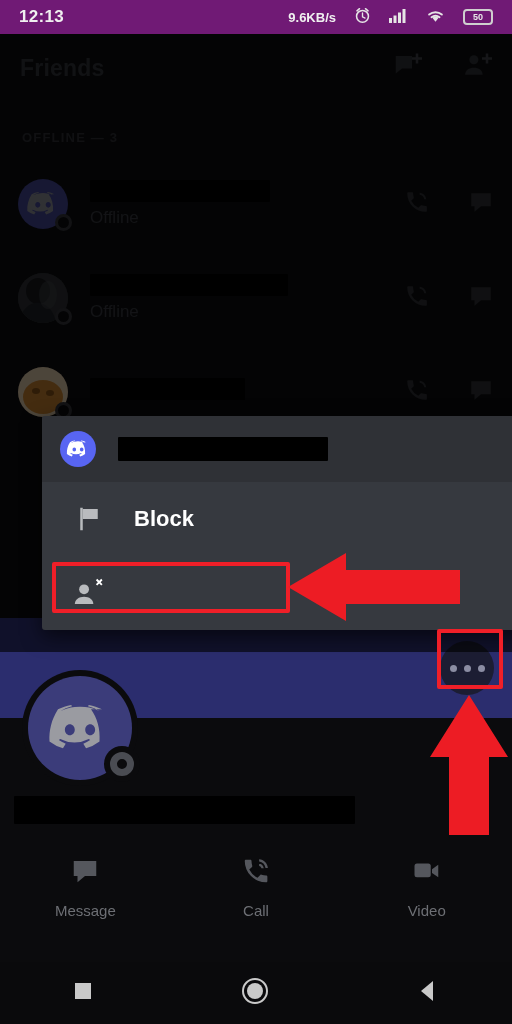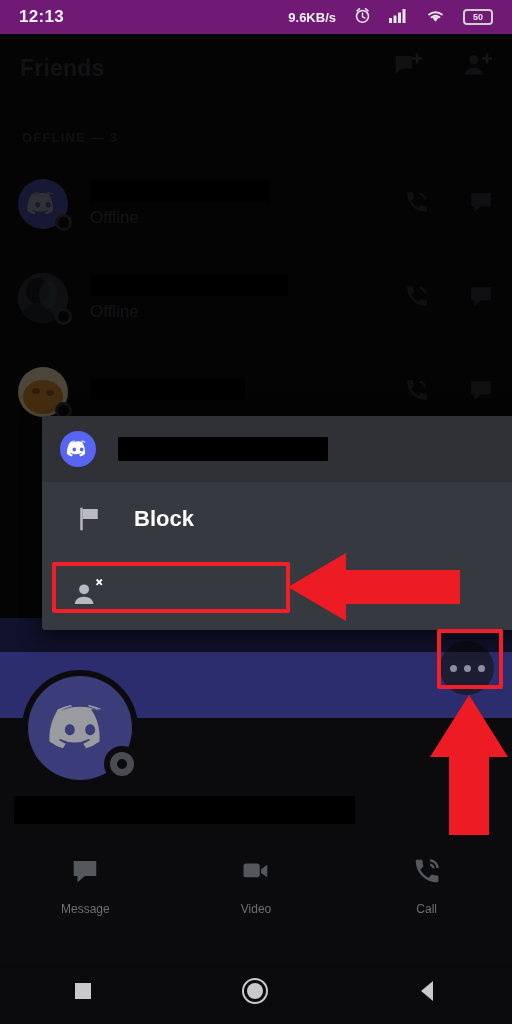--- a/index.html
+++ b/index.html
@@ -93,21 +93,21 @@
   .big-status i {
     width: 24px; height: 24px; border-radius: 50%;
     border: 7px solid #4a4c52; background: #0b0b0d; display:block;
   }
   .profile-name-redact { position: absolute; left: 14px; top: 78px; width: 341px; height: 28px; }
   .actions-row {
     position: absolute; left: 0; top: 138px; width: 512px;
     display: flex; align-items: flex-start;
   }
   .action-item { flex: 1; display: flex; flex-direction: column; align-items: center; gap: 12px; }
-  .action-label { font-size: 12px; color: #6d6f74; }
+  .action-label { font-size: 15px; color: #6d6f74; }
   .connections-label {
     position: absolute; left: 20px; top: 248px;
     font-size: 14px; font-weight: bold; letter-spacing: 1.2px; color: #232428;
   }
 
   
   .scrim { position: absolute; inset: 0; background: rgba(0,0,0,0.62); pointer-events: none; }
   .ctx-menu {
     position: absolute; left: 42px; top: 408px; width: 494px;
     background: #36393f; border-radius: 3px; overflow: hidden;
@@ -278,39 +278,39 @@
       <div class="redact profile-name-redact"></div>
 
       <div class="actions-row">
         <div class="action-item">
           <span>
             <svg width="30" height="30" viewBox="0 0 24 24">
                 <path fill="#55575d" d="M3 4h18v12h-9l-6 5v-5H3V4z"></path>
               </svg>
           </span>
           <span class="action-label">Message</span>
-        </div>
-        <div class="action-item">
-          <span>
-            <svg width="30" height="30" viewBox="0 0 24 24">
-                <rect x="2" y="6" width="13" height="11" rx="2" fill="#55575d"></rect>
-                <path fill="#55575d" d="M16 10.5l5-3.5v10l-5-3.5z"></path>
-              </svg>
-          </span>
-          <span class="action-label">Video</span>
         </div>
         <div class="action-item">
           <span>
             <svg width="30" height="30" viewBox="0 0 24 24">
                 <path fill="#55575d" d="M6.6 10.8a15 15 0 0 0 6.6 6.6l2.2-2.2c.3-.3.7-.4 1-.2 1.2.4 2.4.6 3.7.6.6 0 1 .4 1 1V20c0 .6-.4 1-1 1A17 17 0 0 1 3 4c0-.6.4-1 1-1h3.4c.6 0 1 .4 1 1 0 1.3.2 2.5.6 3.7.1.3 0 .7-.2 1l-2.2 2.1z"></path>
                 <path fill="#55575d" d="M14.5 2.5v1.9a6.2 6.2 0 0 1 5.1 5.1h1.9c-.3-3.8-3.2-6.7-7-7z"></path>
                 <path fill="#55575d" d="M14.5 6v1.9c1 .2 1.6.9 1.8 1.8h1.9c-.3-1.9-1.8-3.4-3.7-3.7z"></path>
               </svg>
           </span>
           <span class="action-label">Call</span>
+        </div>
+        <div class="action-item">
+          <span>
+            <svg width="30" height="30" viewBox="0 0 24 24">
+                <rect x="2" y="6" width="13" height="11" rx="2" fill="#55575d"></rect>
+                <path fill="#55575d" d="M16 10.5l5-3.5v10l-5-3.5z"></path>
+              </svg>
+          </span>
+          <span class="action-label">Video</span>
         </div>
       </div>
 
       <div class="connections-label">CONNECTIONS</div>
     </div>
   </div>
 
   <div class="scrim" style="height:618px; top:34px;"></div>
 
   <div class="ctx-menu">

